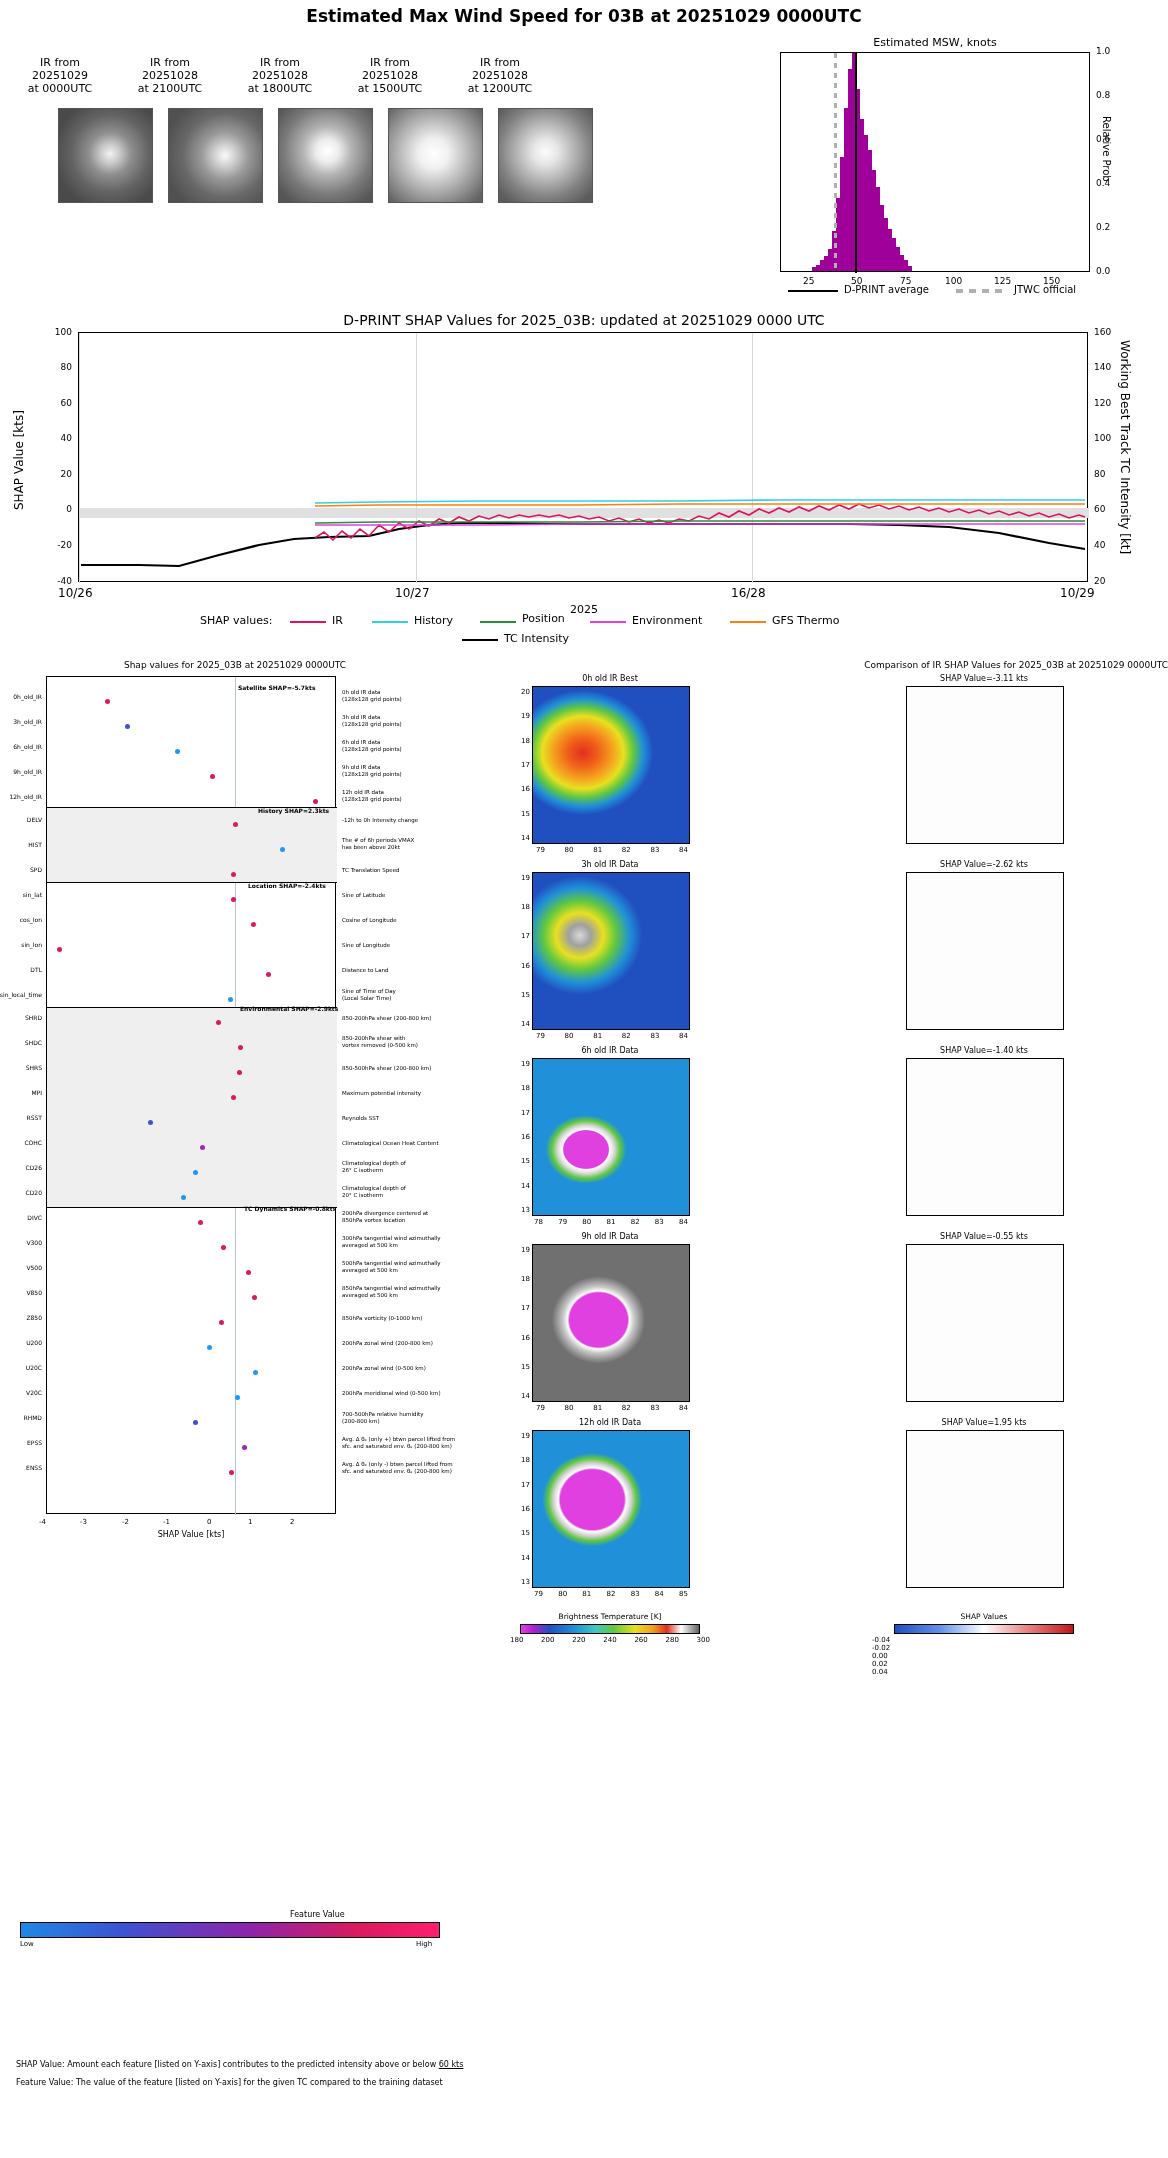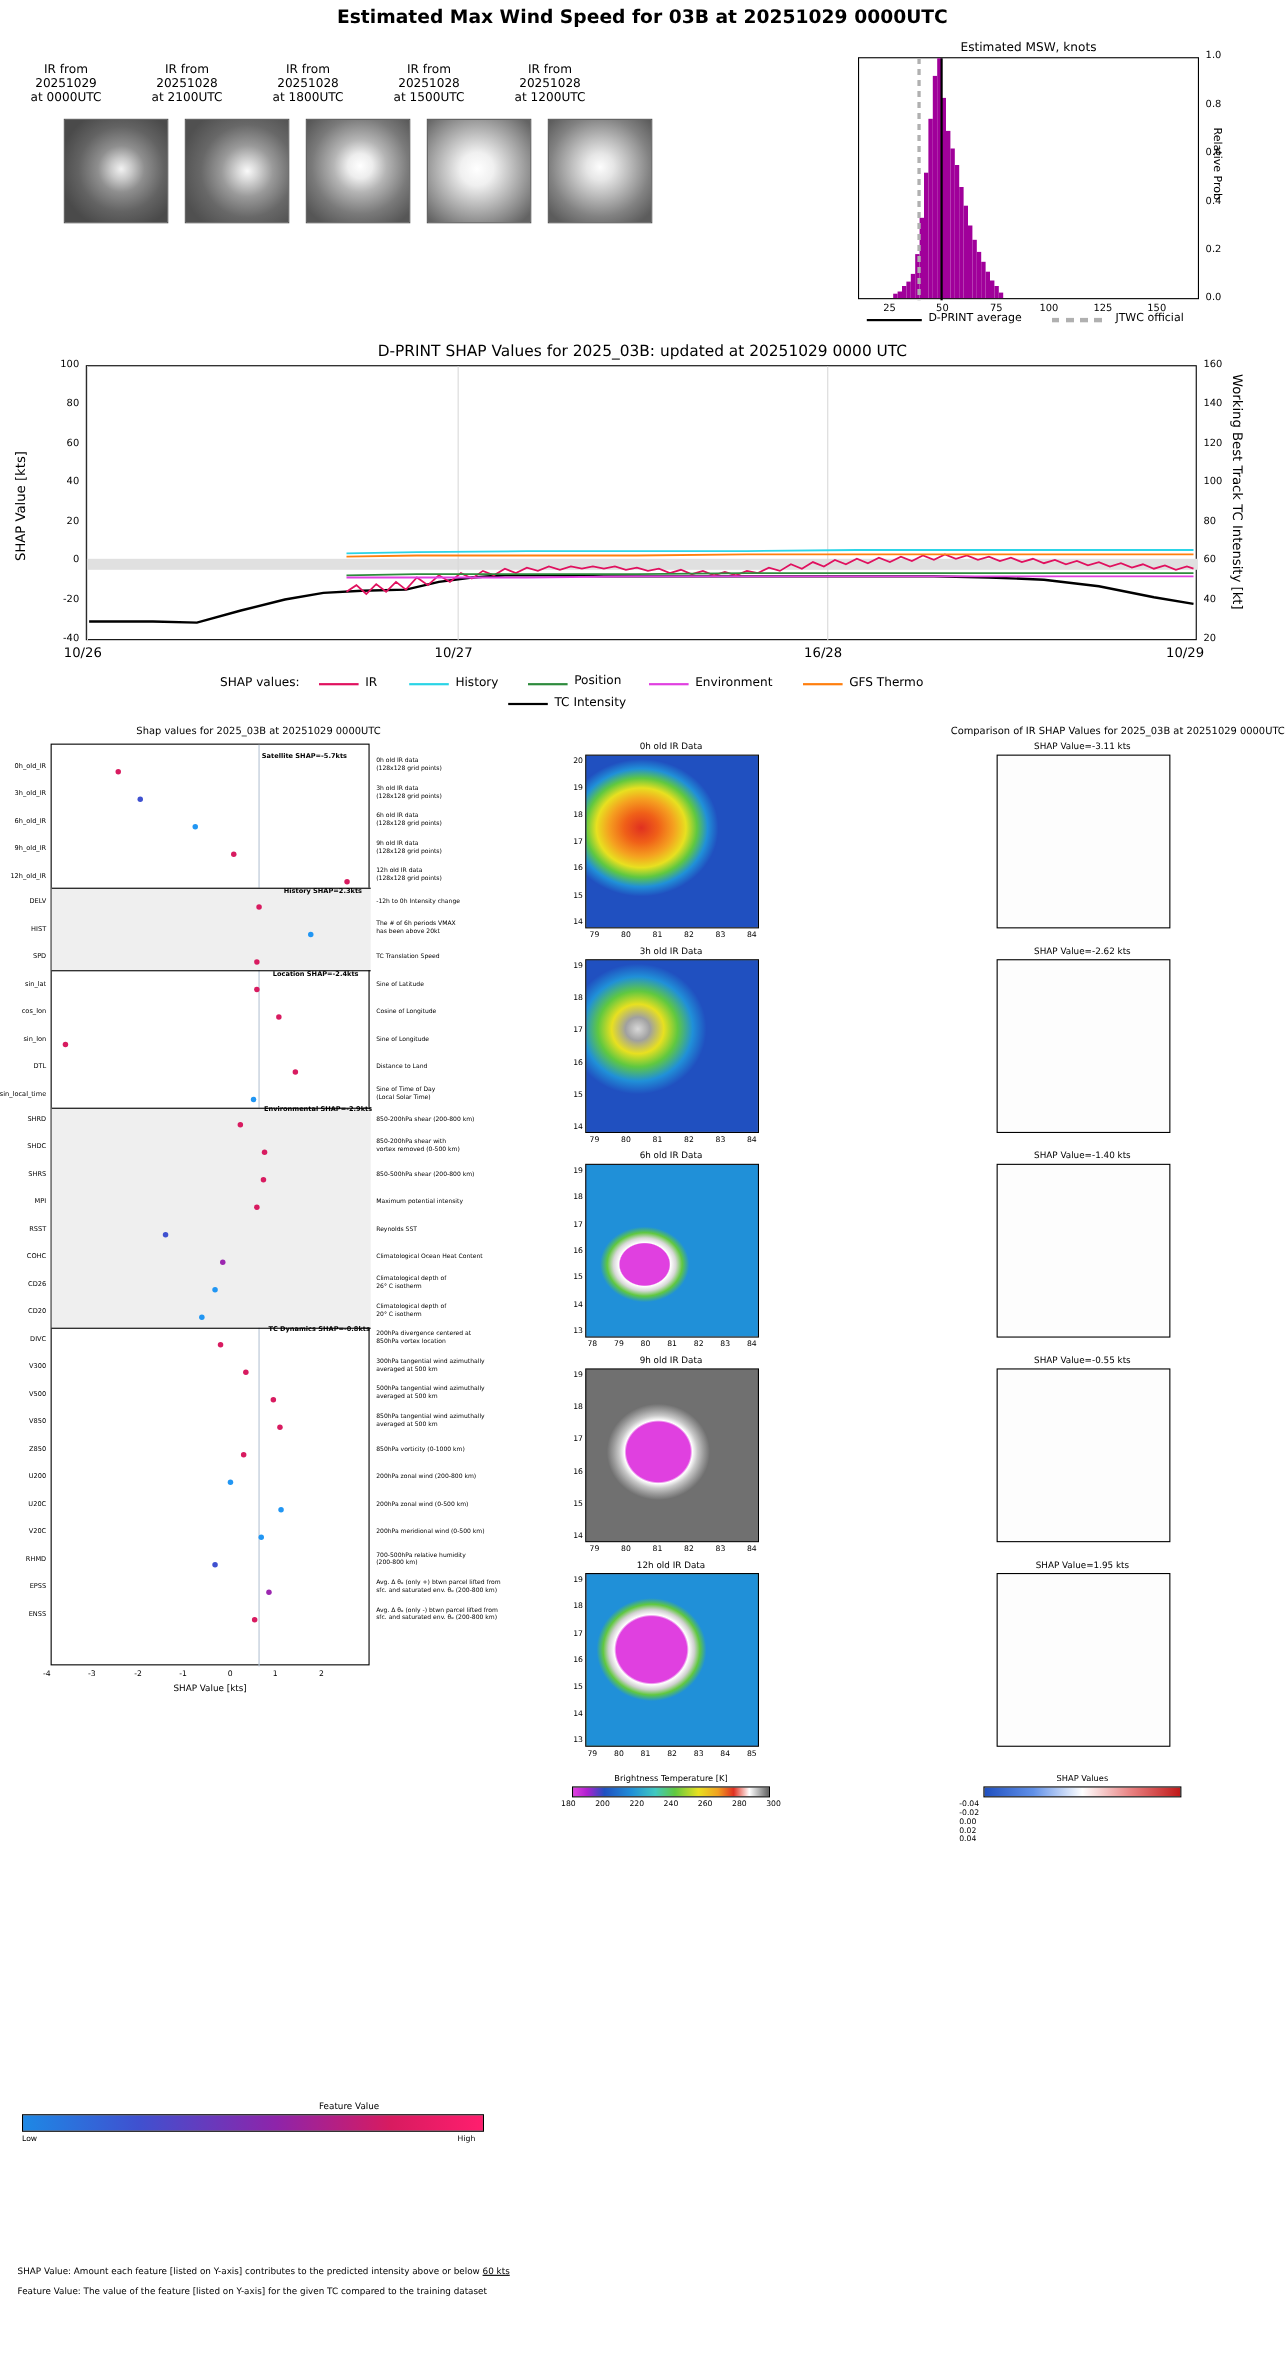--- a/index.html
+++ b/index.html
@@ -175,20 +175,21 @@
   <div class="tk" style="left:1094px;top:169px;">80</div>
   <div class="tk" style="left:1094px;top:204px;">60</div>
   <div class="tk" style="left:1094px;top:240px;">40</div>
   <div class="tk" style="left:1094px;top:276px;">20</div>
 
   <div class="tk" style="left:58px;top:286px;font-size:12px;">10/26</div>
   <div class="tk" style="left:395px;top:286px;font-size:12px;">10/27</div>
   <div class="tk" style="left:731px;top:286px;font-size:12px;">16/28</div>
   <div class="tk" style="left:1060px;top:286px;font-size:12px;">10/29</div>
 
+  <div class="abs" style="left:0;top:303px;width:1168px;text-align:center;font-size:11px;">2025</div>
 
   <div class="abs" style="left:12px;top:210px;font-size:12px;transform:rotate(-90deg);transform-origin:left top;white-space:nowrap;">SHAP Value [kts]</div>
   <div class="abs" style="left:1132px;top:40px;font-size:12px;transform:rotate(90deg);transform-origin:left top;white-space:nowrap;">Working Best Track TC Intensity [kt]</div>
 
   <div class="abs" style="left:180px;top:312px;width:820px;height:40px;">
     <div class="abs" style="left:20px;top:2px;font-size:11px;">SHAP values:</div>
     <div class="abs" style="left:110px;top:9px;width:36px;height:2px;background:#e0115f;"></div>
     <div class="abs" style="left:152px;top:2px;font-size:11px;">IR</div>
     <div class="abs" style="left:192px;top:9px;width:36px;height:2px;background:#2ad4e6;"></div>
     <div class="abs" style="left:234px;top:2px;font-size:11px;">History</div>
@@ -371,21 +372,21 @@
 </div>
 
 <div class="footnote" style="left:16px;top:2060px;width:720px;">
   <span>SHAP Value: Amount each feature [listed on Y-axis] contributes to the predicted intensity above or below </span><span class="ul">60 kts</span>
 </div>
 <div class="footnote" style="left:16px;top:2078px;width:780px;">Feature Value: The value of the feature [listed on Y-axis] for the given TC compared to the training dataset</div>
 
 <div class="abs" style="left:480px;top:660px;width:688px;height:1440px;">
   <div class="abs" style="left:0;top:0;width:688px;text-align:right;font-size:9px;">Comparison of IR SHAP Values for 2025_03B at 20251029 0000UTC</div>
 
-  <div class="paneltitle" style="left:30px;top:14px;width:200px;">0h old IR Data</div>
+  <div class="paneltitle" style="left:30px;top:14px;width:200px;">0h old IR Best</div>
   <div class="irpanel" style="left:52px;top:26px;width:158px;height:158px;background:
     radial-gradient(ellipse 45% 40% at 32% 42%, #e03020 0%, #f06018 22%, #f5a020 42%, #e8e020 58%, #60c840 72%, #2090d8 86%, #2050c0 100%),
     linear-gradient(135deg,#2050c0 0%,#3080d0 35%,#cfe6f5 70%,#eef4f8 100%);"></div>
   <div class="paneltitle" style="left:404px;top:14px;width:200px;">SHAP Value=-3.11 kts</div>
   <div class="irpanel" style="left:426px;top:26px;width:158px;height:158px;background:#fdfdfd;"></div>
   <div class="abs xxsm" style="left:56px;top:186px;width:152px;display:flex;justify-content:space-between;">
     <span>79</span>
       <span>80</span>
       <span>81</span>
       <span>82</span>

